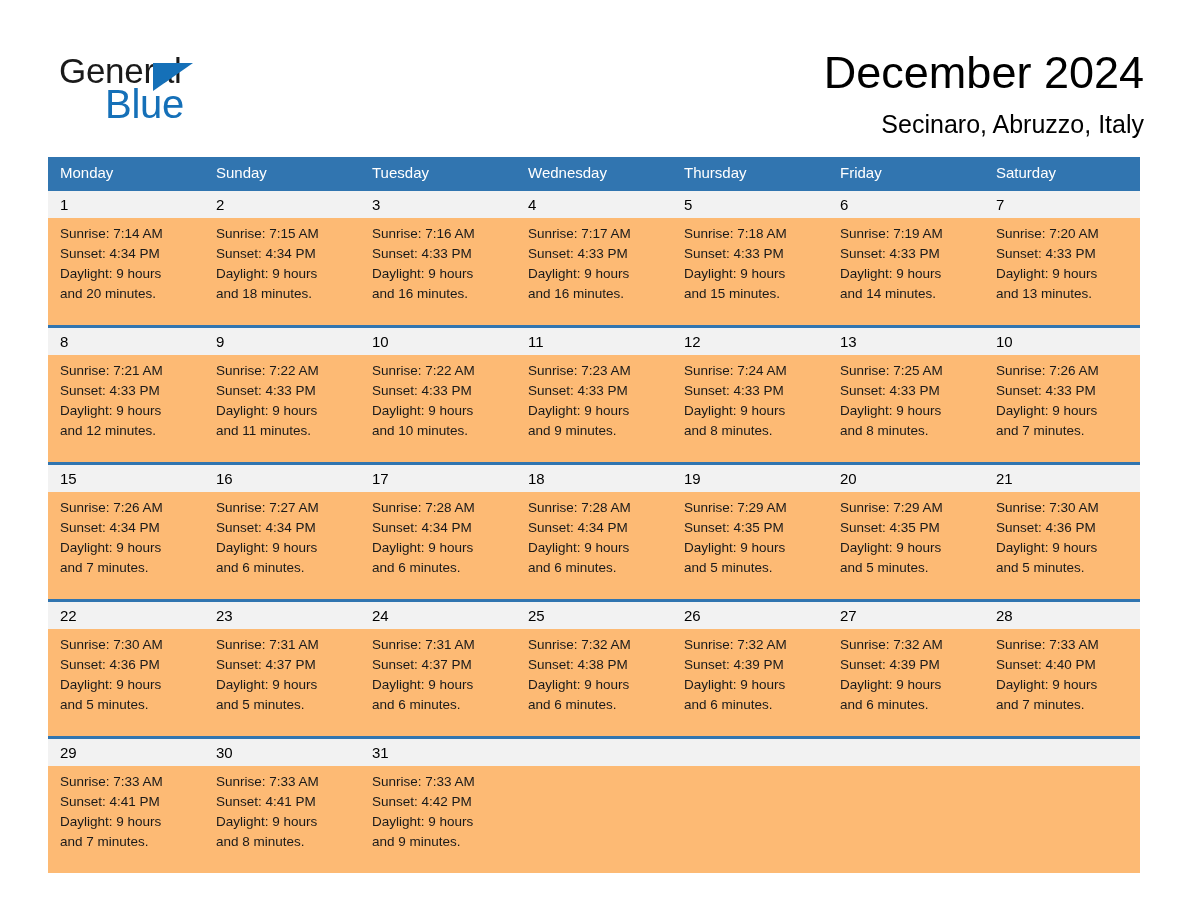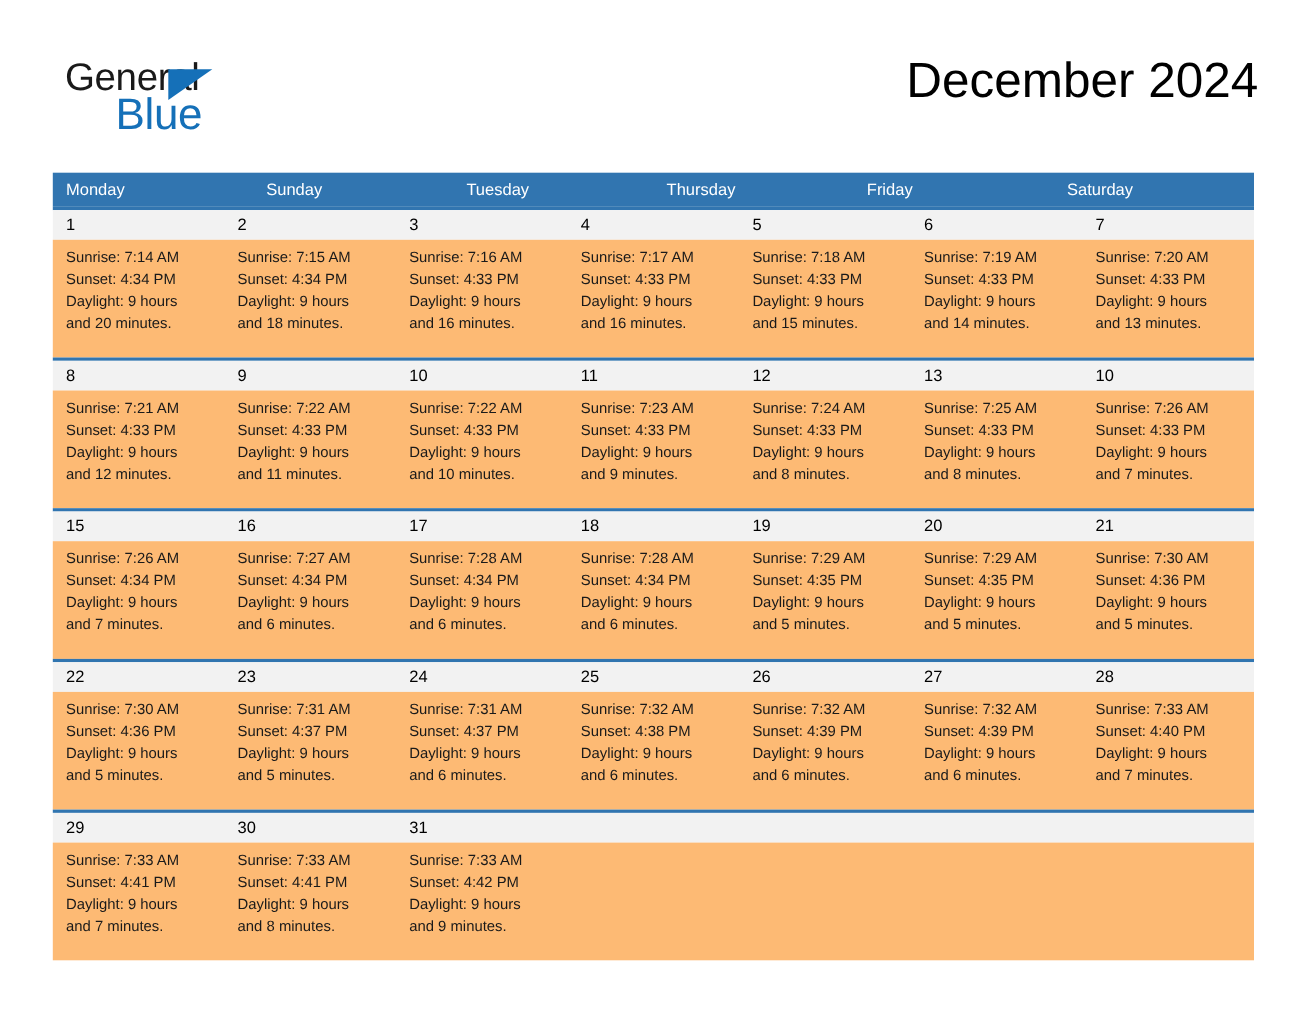--- a/index.html
+++ b/index.html
@@ -152,30 +152,32 @@
   <div class="top">
 
     <div class="logo">
       <span class="logo-general">General</span>
       <span class="logo-tri"></span>
       <span class="logo-blue">Blue</span>
     </div>
 
     <div class="title-block">
       <div class="month-title">December 2024</div>
+      <div class="location">Secinaro, Abruzzo, Italy</div>
     </div>
 
   </div>
 
   <div class="calendar">
 
     <div class="cal-head">
       <div class="hcell">Monday</div>
       <div class="hcell">Sunday</div>
       <div class="hcell">Tuesday</div>
+      <div class="hcell">Wednesday</div>
       <div class="hcell">Thursday</div>
       <div class="hcell">Friday</div>
       <div class="hcell">Saturday</div>
     </div>
 
     <div class="week">
       <div class="week-daynums">
         <div class="dcell">1</div>
         <div class="dcell">2</div>
         <div class="dcell">3</div>

